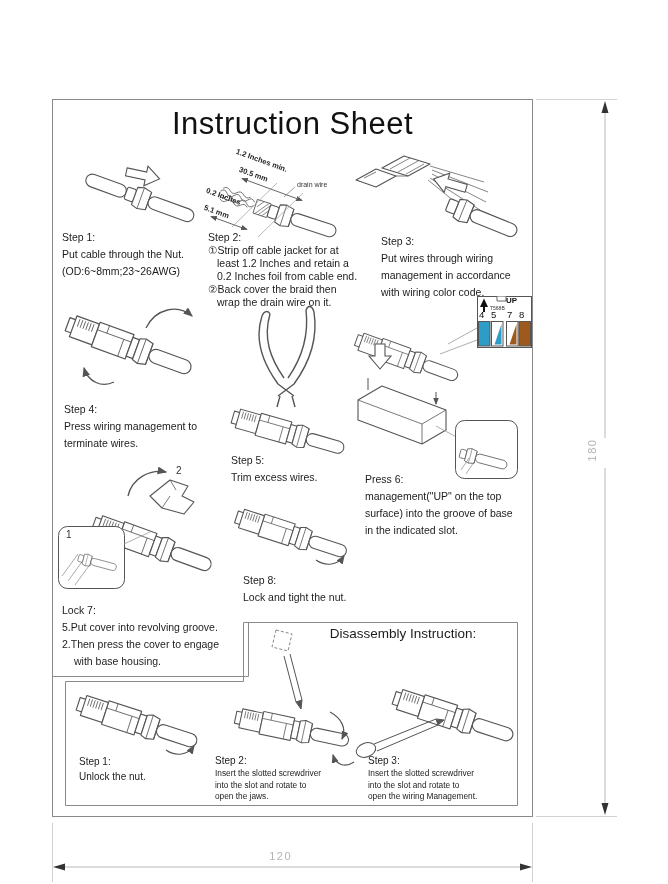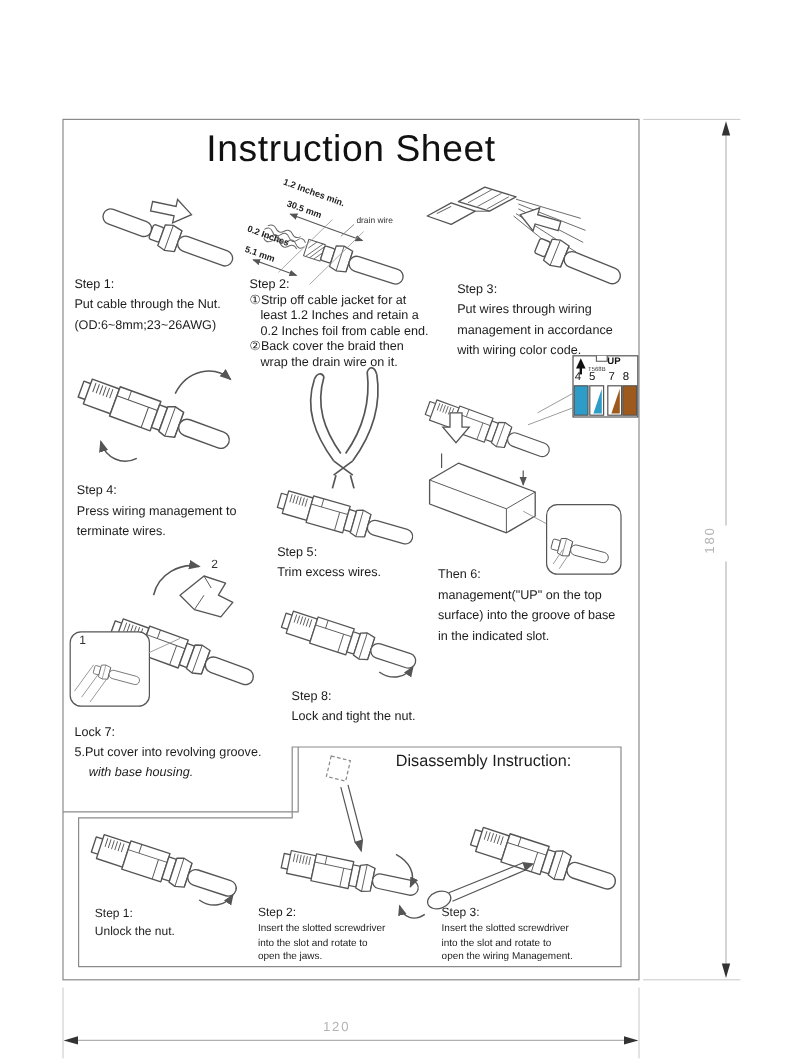--- a/index.html
+++ b/index.html
@@ -4,21 +4,21 @@
 <style>
   html,body{margin:0;padding:0;background:#fff;}
   .sheet{position:relative;width:668px;height:884px;background:#fff;overflow:hidden;
          font-family:"Liberation Sans",sans-serif;color:#1c1c1c;margin-top:44px;}
   svg.art{position:absolute;left:0;top:0;z-index:1;}
   .t{position:absolute;z-index:2;white-space:nowrap;}
   .title{width:481px;left:52px;top:62px;text-align:center;font-size:31px;color:#111;letter-spacing:.5px;}
   .step{font-size:10.5px;line-height:17px;}
   .step2{line-height:13px;}
   .ind{padding-left:9px;}
-  .ind2{padding-left:12px;font-style:italic;}
+  .ind2{padding-left:12px;}
   .dstep .dl{font-size:10px;line-height:15px;}
   .dstep .ds{font-size:8.3px;line-height:11.5px;}
   .dtitle{left:248px;top:582px;width:310px;text-align:center;font-size:13.5px;}
   .dimnote{font-size:7.5px;font-weight:bold;transform:rotate(20deg);transform-origin:left top;color:#222;}
   .drain{font-size:7px;color:#333;}
   .callout{font-size:10px;color:#333;}
   .dim{color:#b4b4b4;font-size:11px;letter-spacing:1.5px;}
   .dim180{left:572px;top:400px;width:40px;text-align:center;transform:rotate(-90deg);}
   .dim120{left:212px;top:806px;width:80px;text-align:right;}
   .chUP{left:506px;top:252px;font-size:8px;font-weight:bold;color:#111;}
@@ -251,29 +251,30 @@
     <div>Press wiring management to</div>
     <div>terminate wires.</div>
   </div>
 
   <div class="t step" style="left:231px;top:408px">
     <div>Step 5:</div>
     <div>Trim excess wires.</div>
   </div>
 
   <div class="t step" style="left:365px;top:427px">
-    <div>Then 6:</div>
+    <div>Press 6:</div>
     <div>management("UP" on the top</div>
     <div>surface) into the groove of base</div>
     <div>in the indicated slot.</div>
   </div>
 
   <div class="t step" style="left:62px;top:558px">
     <div>Lock 7:</div>
     <div>5.Put cover into revolving groove.</div>
+    <div>2.Then press the cover to engage</div>
     <div class="ind2">with base housing.</div>
   </div>
 
   <div class="t step" style="left:243px;top:528px">
     <div>Step 8:</div>
     <div>Lock and tight the nut.</div>
   </div>
 
   <div class="t dimnote" style="left:238px;top:103px">1.2 Inches min.</div>
   <div class="t dimnote" style="left:241px;top:121px">30.5 mm</div>

